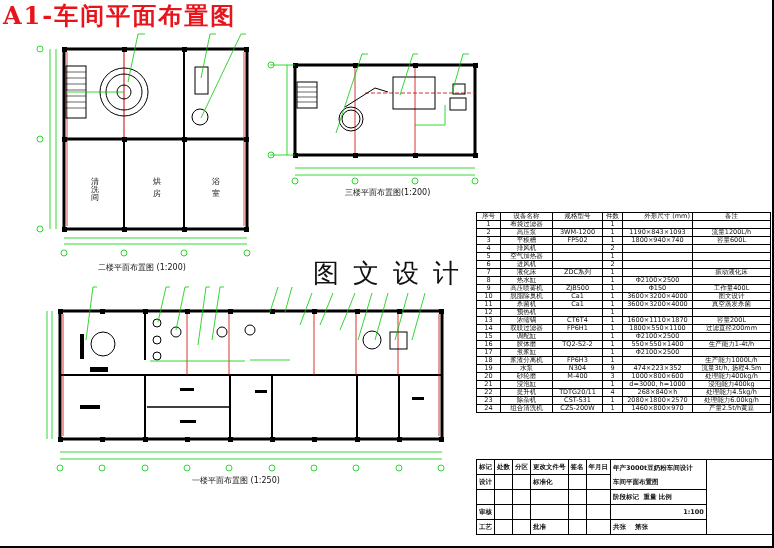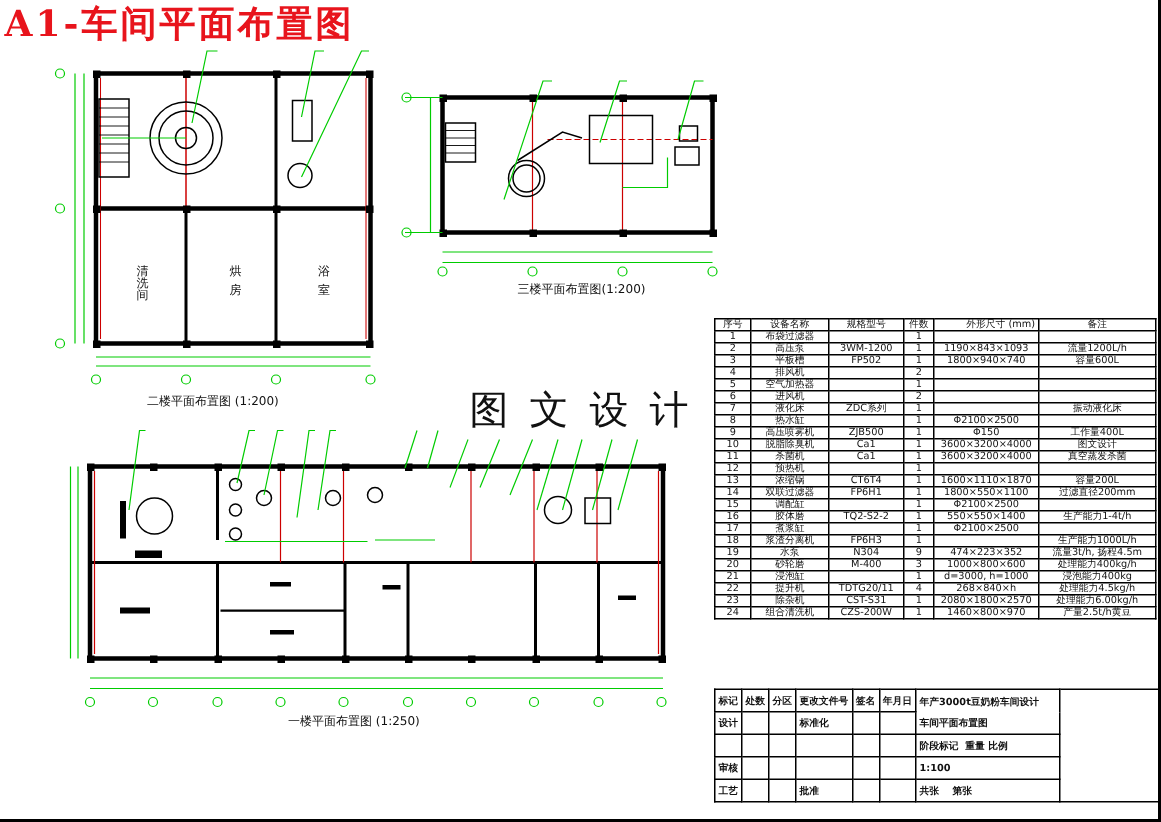--- a/index.html
+++ b/index.html
@@ -471,21 +471,21 @@
         <td></td>
     <td><span>阶段标记</span>&nbsp;&nbsp;<span>重量</span>&nbsp;<span>比例</span></td>
   </tr>
   <tr>
     <td>审核</td>
         <td></td>
         <td></td>
         <td></td>
         <td></td>
         <td></td>
-    <td style="">1:100</td>
+    <td style="text-align:right">1:100</td>
   </tr>
   <tr>
     <td>工艺</td>
         <td></td>
         <td></td>
     <td>批准</td>
         <td></td>
         <td></td>
     <td><span>共张</span>&nbsp;&nbsp;&nbsp;&nbsp;<span>第张</span></td>
   </tr>

